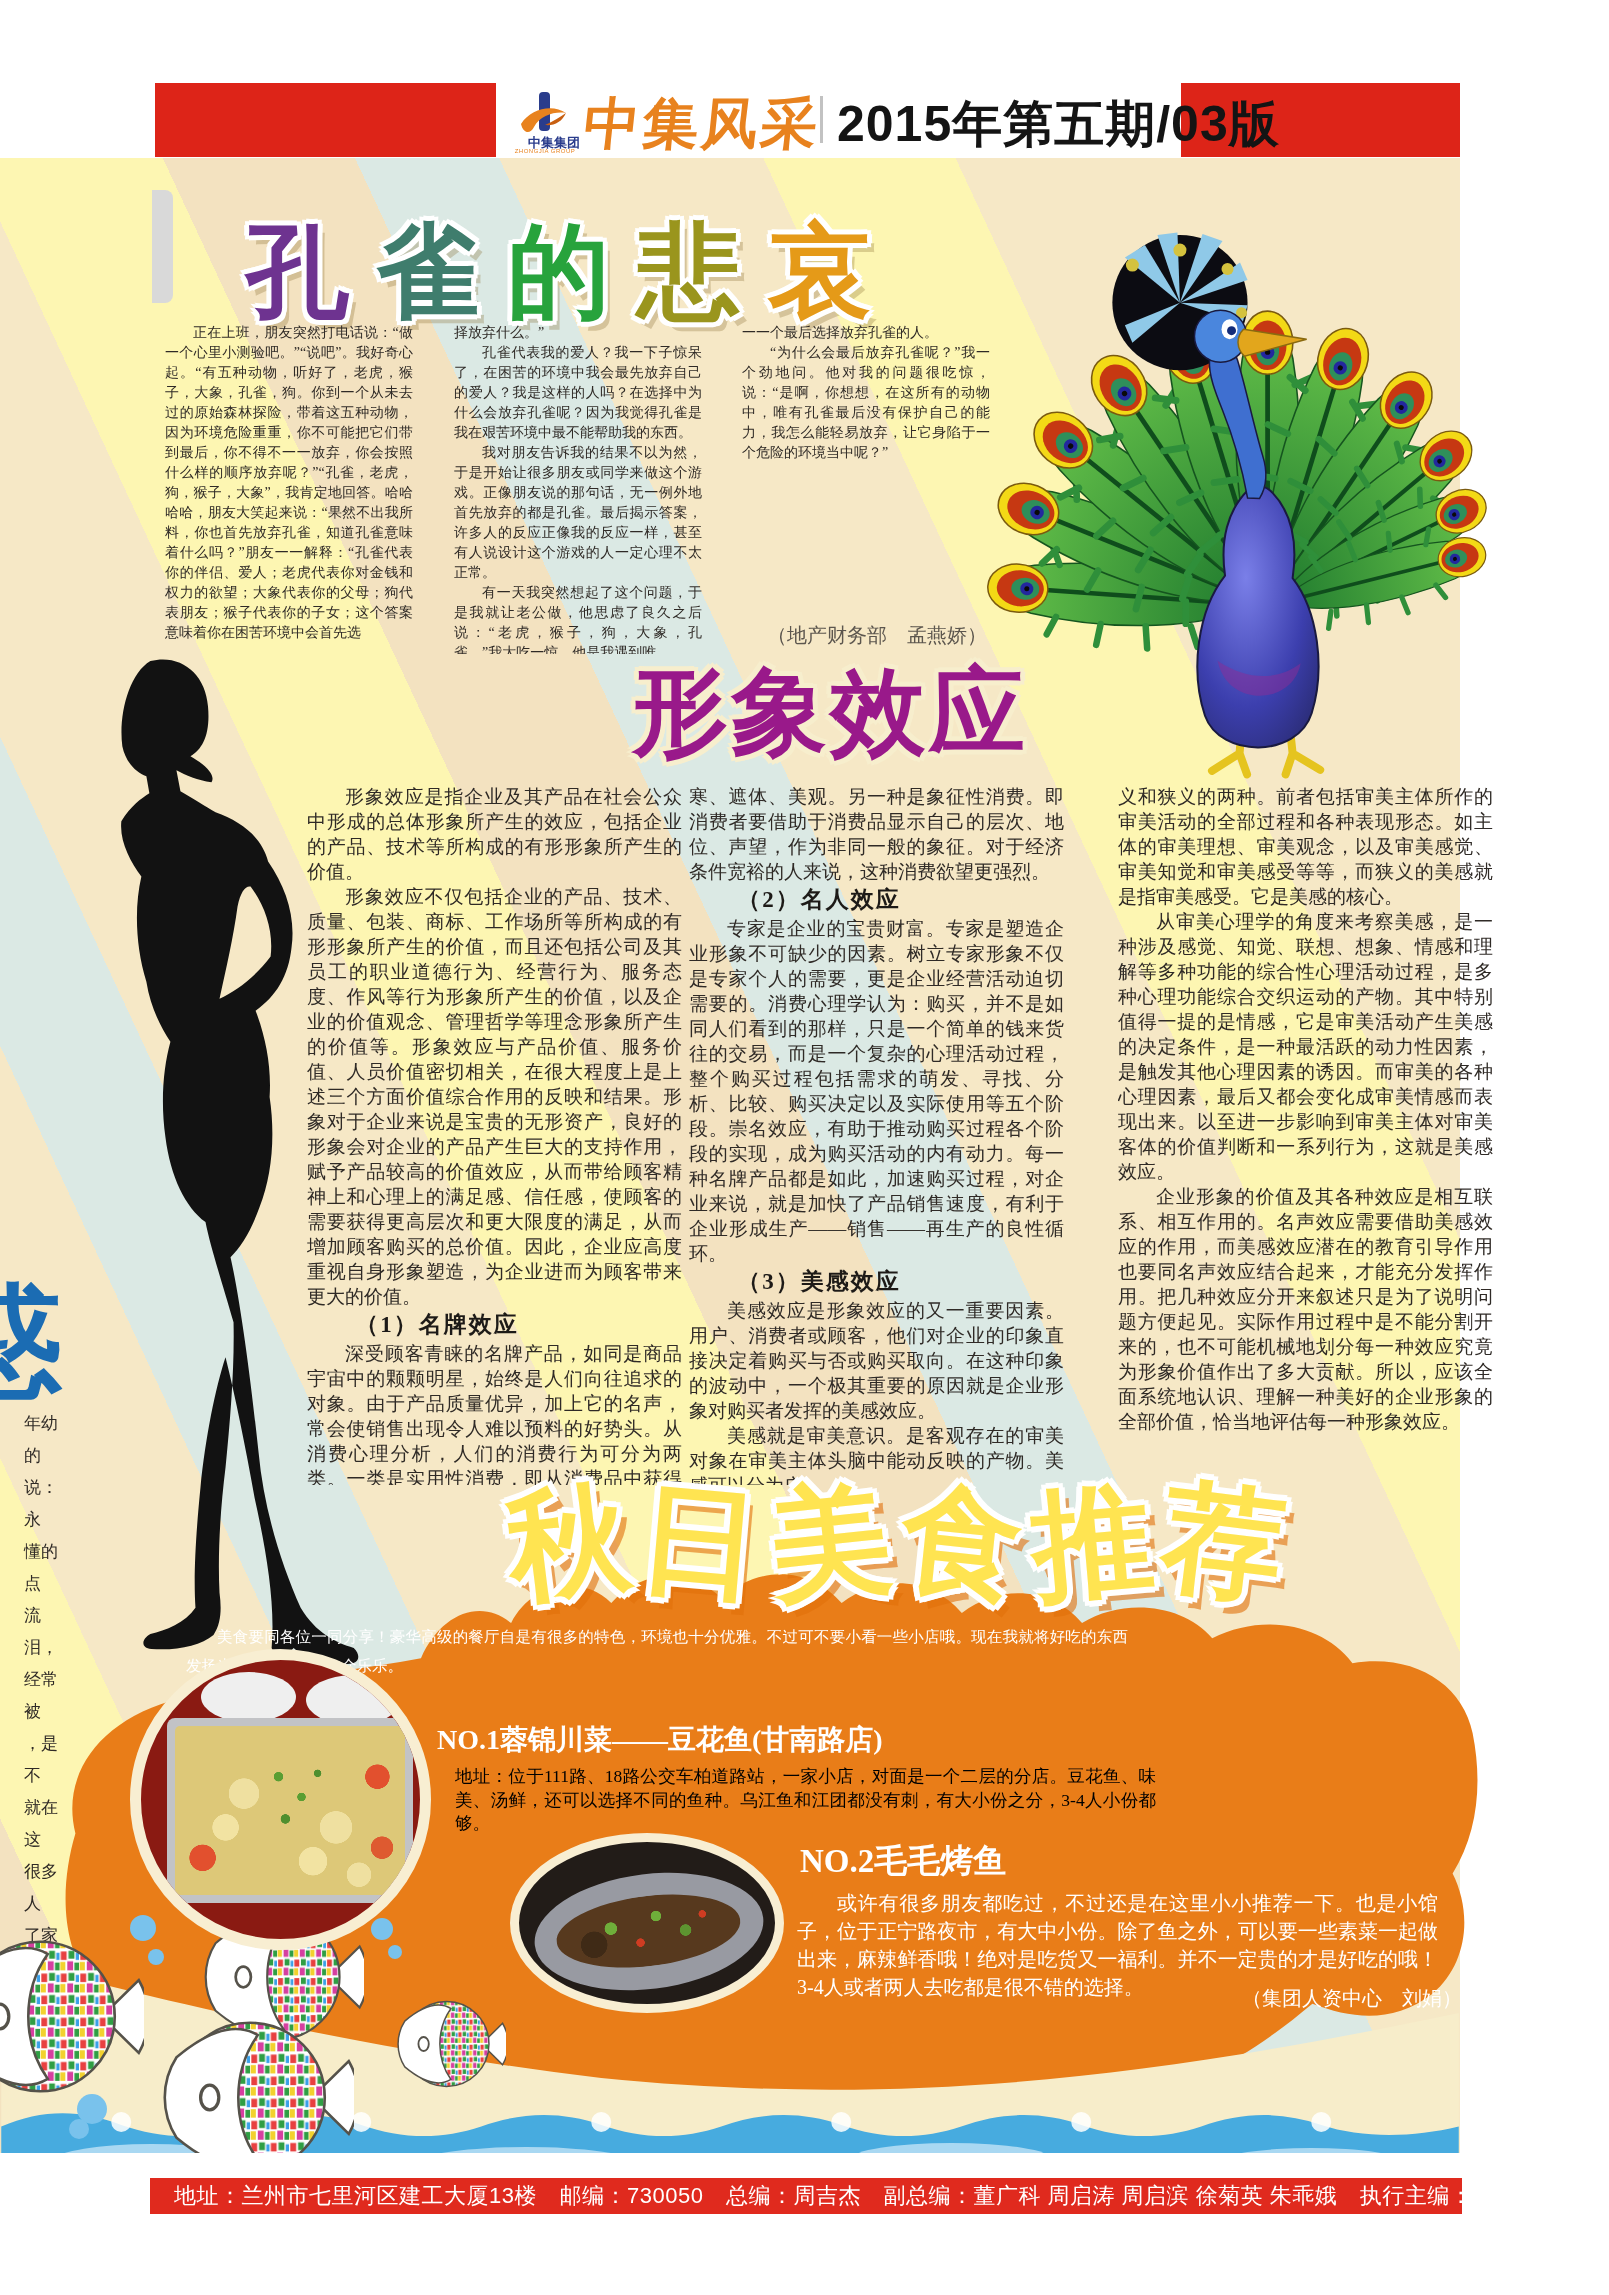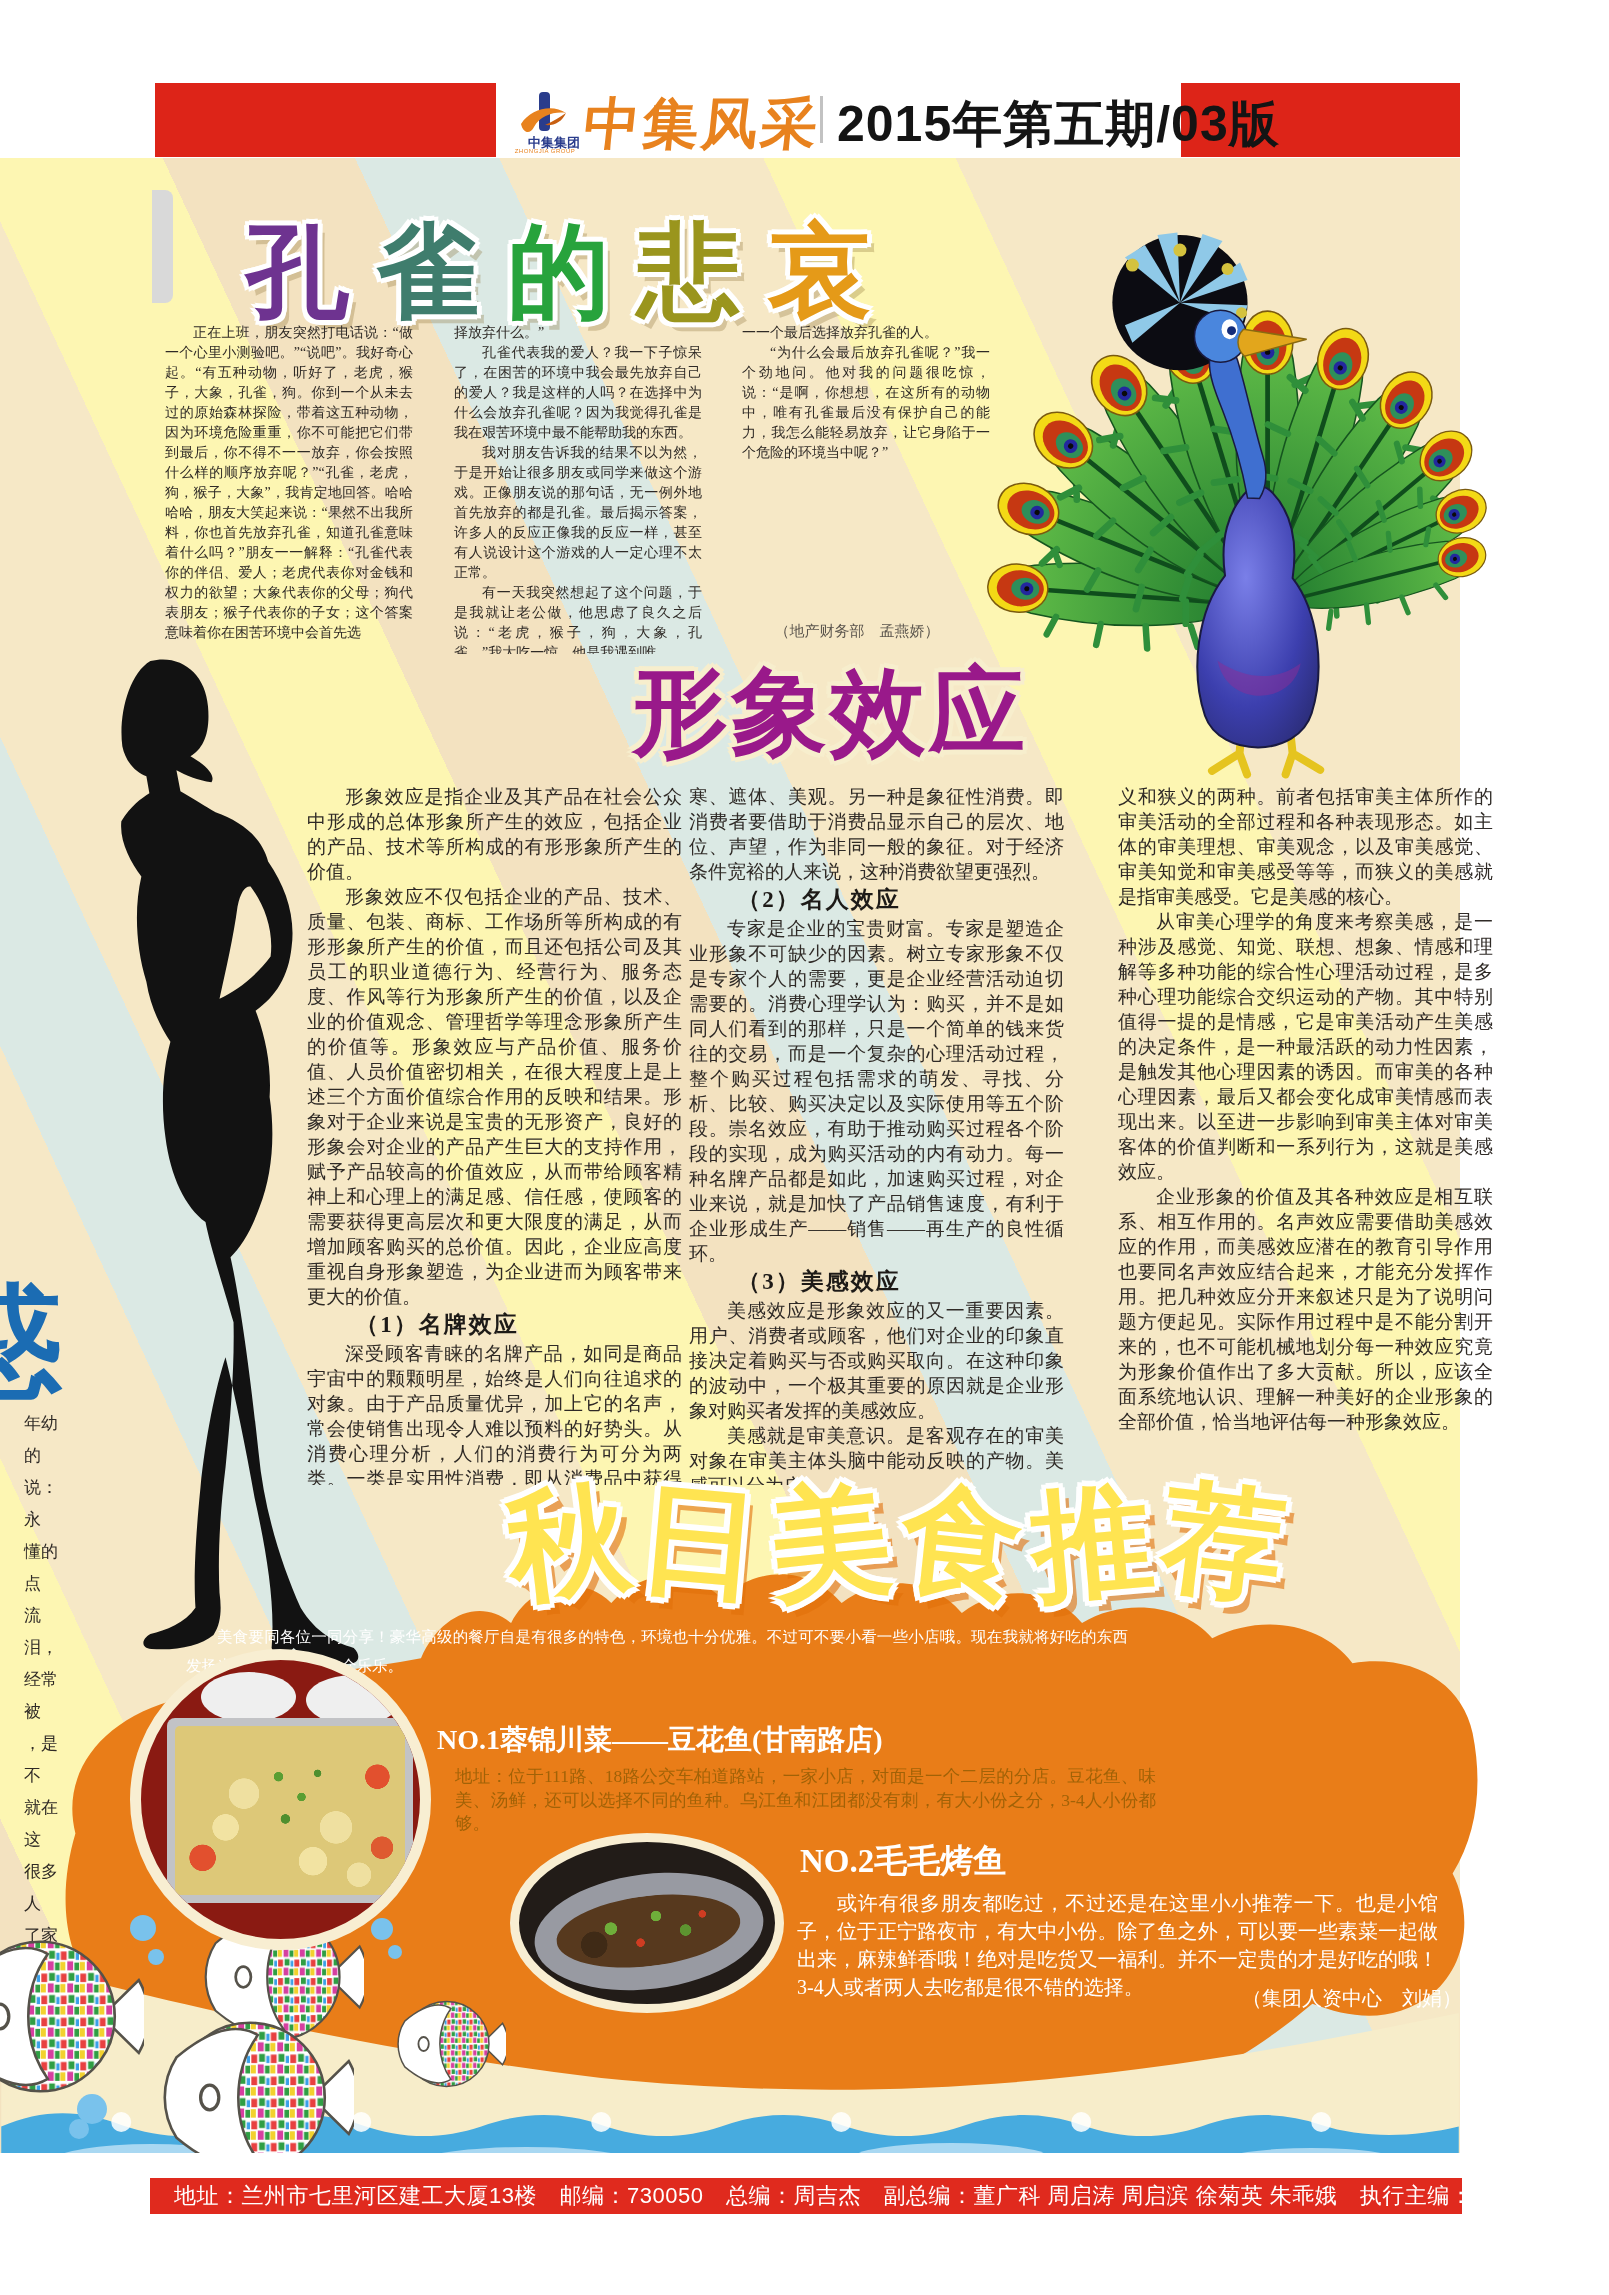--- a/index.html
+++ b/index.html
@@ -36,39 +36,39 @@
   
   .t1{position:absolute;left:246px;top:204px;display:flex;font-family:"Liberation Sans","DejaVu Sans",sans-serif;}
   .t1 .tchar{font-size:103px;font-weight:bold;display:inline-block;margin-right:27.5px;
     text-shadow:-4px -4px 0 #fff,4px -4px 0 #fff,-4px 4px 0 #fff,4px 4px 0 #fff,0 -5px 0 #fff,0 5px 0 #fff,-5px 0 0 #fff,5px 0 0 #fff,7px 9px 0 rgba(130,100,40,.28);}
   
   .a1col{position:absolute;top:323px;width:248px;height:331px;overflow:hidden;font-size:14px;line-height:20px;text-align:justify;}
   .a1col.c1{left:165px;} .a1col.c2{left:454px;} .a1col.c3{left:742px;}
   .para{margin:0;text-indent:2em;}
   .para.noindent{text-indent:0;}
   .para.subhead{font-weight:bold;font-size:23px;line-height:32px;text-indent:2.1em;letter-spacing:2px;color:#1d1a17;}
-  .a1-author{position:absolute;left:727px;top:622px;width:260px;text-align:center;font-size:15px;color:#5c564e;}
+  .a1-author{position:absolute;left:727px;top:622px;width:260px;text-align:right;font-size:20px;color:#5c564e;}
   
   .t2{position:absolute;left:632px;top:649px;display:flex;font-family:"Liberation Sans","DejaVu Sans",sans-serif;}
   .t2 .tchar{font-size:96px;font-weight:bold;color:#99198a;display:inline-block;margin-right:3px;
     text-shadow:-4px -4px 0 #f7eecd,4px -4px 0 #f7eecd,-4px 4px 0 #f7eecd,4px 4px 0 #f7eecd,0 -5px 0 #f7eecd,0 5px 0 #f7eecd,-5px 0 0 #f7eecd,5px 0 0 #f7eecd;}
   .a2col{position:absolute;top:784px;width:375px;height:701px;overflow:hidden;font-size:19px;line-height:25px;text-align:justify;}
   .a2col.c1{left:307px;} .a2col.c2{left:689px;} .a2col.c3{left:1118px;}
   
   .frag-char{position:absolute;left:-56px;top:1262px;font-size:119px;font-weight:bold;color:#1b6cb3;
     font-family:"Liberation Sans","DejaVu Sans",sans-serif;}
   .frag-lines{position:absolute;left:0;top:1408px;width:71px;}
   .frag-line{text-align:left;font-size:17px;line-height:32px;color:#2f2a26;padding-left:24px;}
   
   .t3{position:absolute;left:508px;top:1462px;display:flex;font-family:"Liberation Sans","DejaVu Sans",sans-serif;}
   .t3 .tchar{font-size:121px;font-weight:bold;color:#ffe451;display:inline-block;margin-right:10px;
     text-shadow:-4.5px -4.5px 0 #fff,4.5px -4.5px 0 #fff,-4.5px 4.5px 0 #fff,4.5px 4.5px 0 #fff,0 -6px 0 #fff,0 6px 0 #fff,-6px 0 0 #fff,6px 0 0 #fff,9px 11px 0 rgba(225,112,10,.6);}
   .food-intro{position:absolute;left:186px;top:1622px;width:942px;font-size:15.5px;line-height:29px;color:#ffffff;text-align:justify;text-indent:2em;}
   .fi1-h{position:absolute;left:437px;top:1721px;font-size:28px;font-weight:bold;color:#fff;}
-  .fi1-b{position:absolute;left:455px;top:1765px;width:701px;font-size:17.5px;line-height:23.5px;color:#a16207;text-align:justify;}
+  .fi1-b{position:absolute;left:455px;top:1765px;width:701px;font-size:17.5px;line-height:23.5px;color:#000000;text-align:justify;}
   .fi2-h{position:absolute;left:800px;top:1839px;font-size:33px;font-weight:bold;color:#fff;}
   .fi2-b{position:absolute;left:797px;top:1889px;width:641px;font-size:20px;line-height:28px;color:#fff;text-align:justify;text-indent:2em;}
   .food-author{position:absolute;left:1202px;top:1985px;width:260px;text-align:right;font-size:20px;color:#fff;}
   
   .photo1{position:absolute;left:130px;top:1649px;width:301px;height:301px;border-radius:50%;
     border:11px solid #f8eed2;overflow:hidden;background:#8a1a12;box-sizing:border-box;}
   .photo1 .bowl{position:absolute;width:95px;height:50px;background:#efefef;border-radius:50%;top:12px;}
   .photo1 .tray{position:absolute;left:26px;top:58px;width:246px;height:185px;background:#c2c3c6;border-radius:8px;}
   .photo1 .dish{position:absolute;left:8px;top:8px;right:8px;bottom:8px;border-radius:5px;background:#ddc878;
     background-image:

